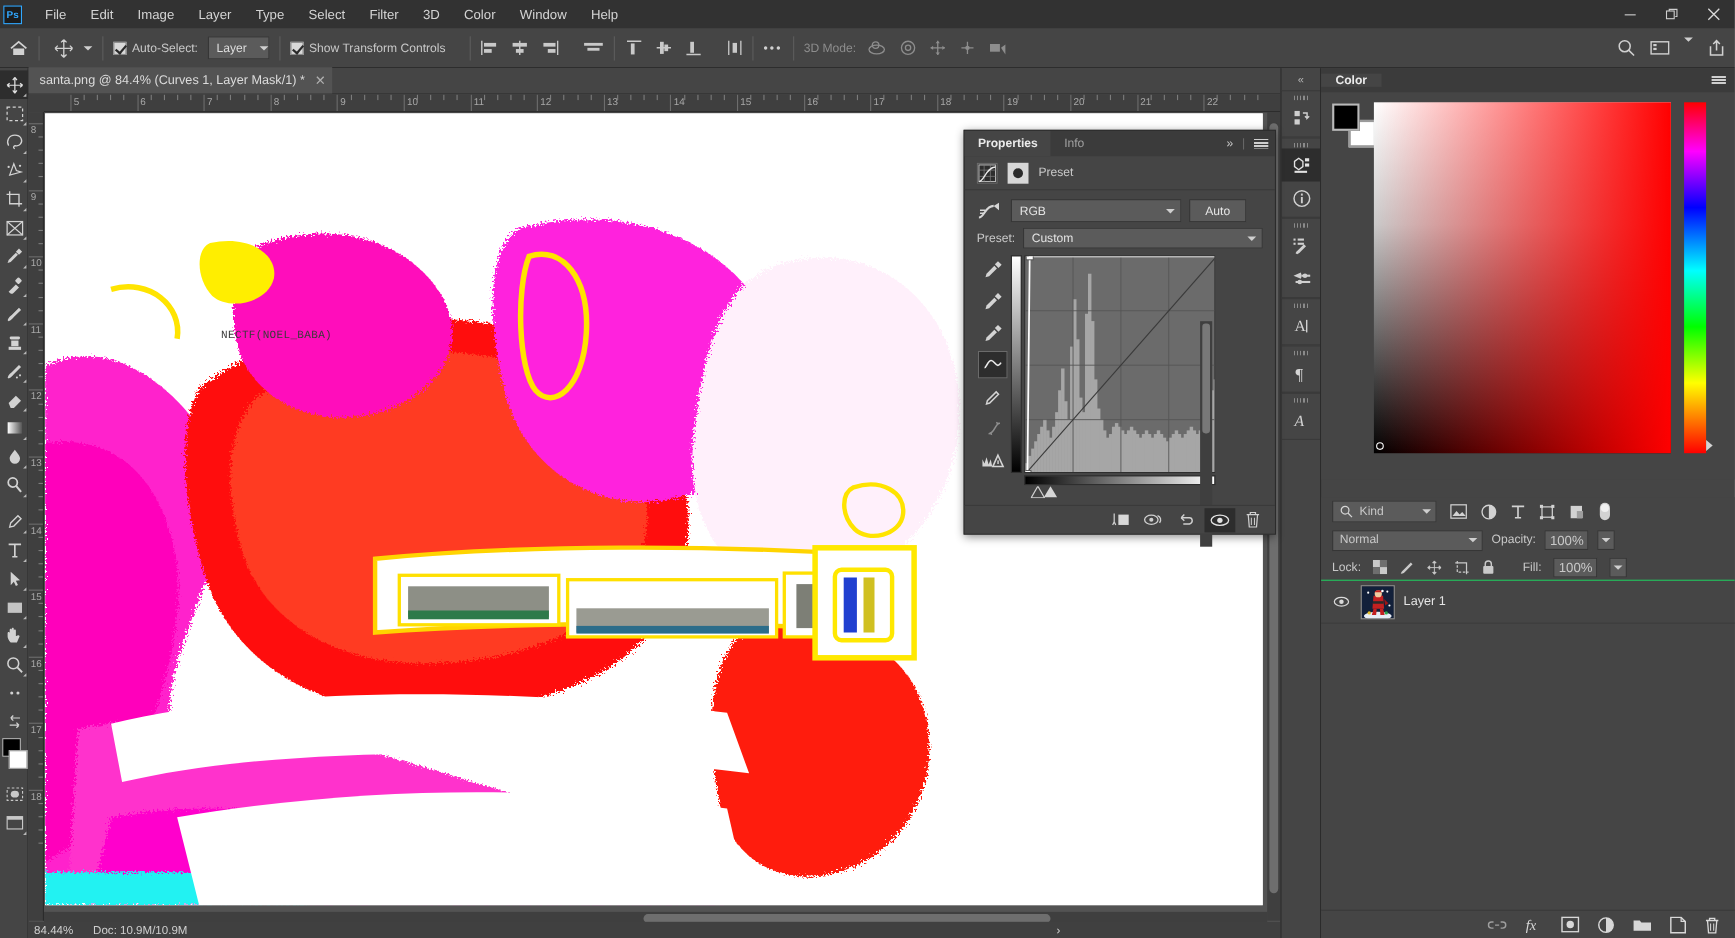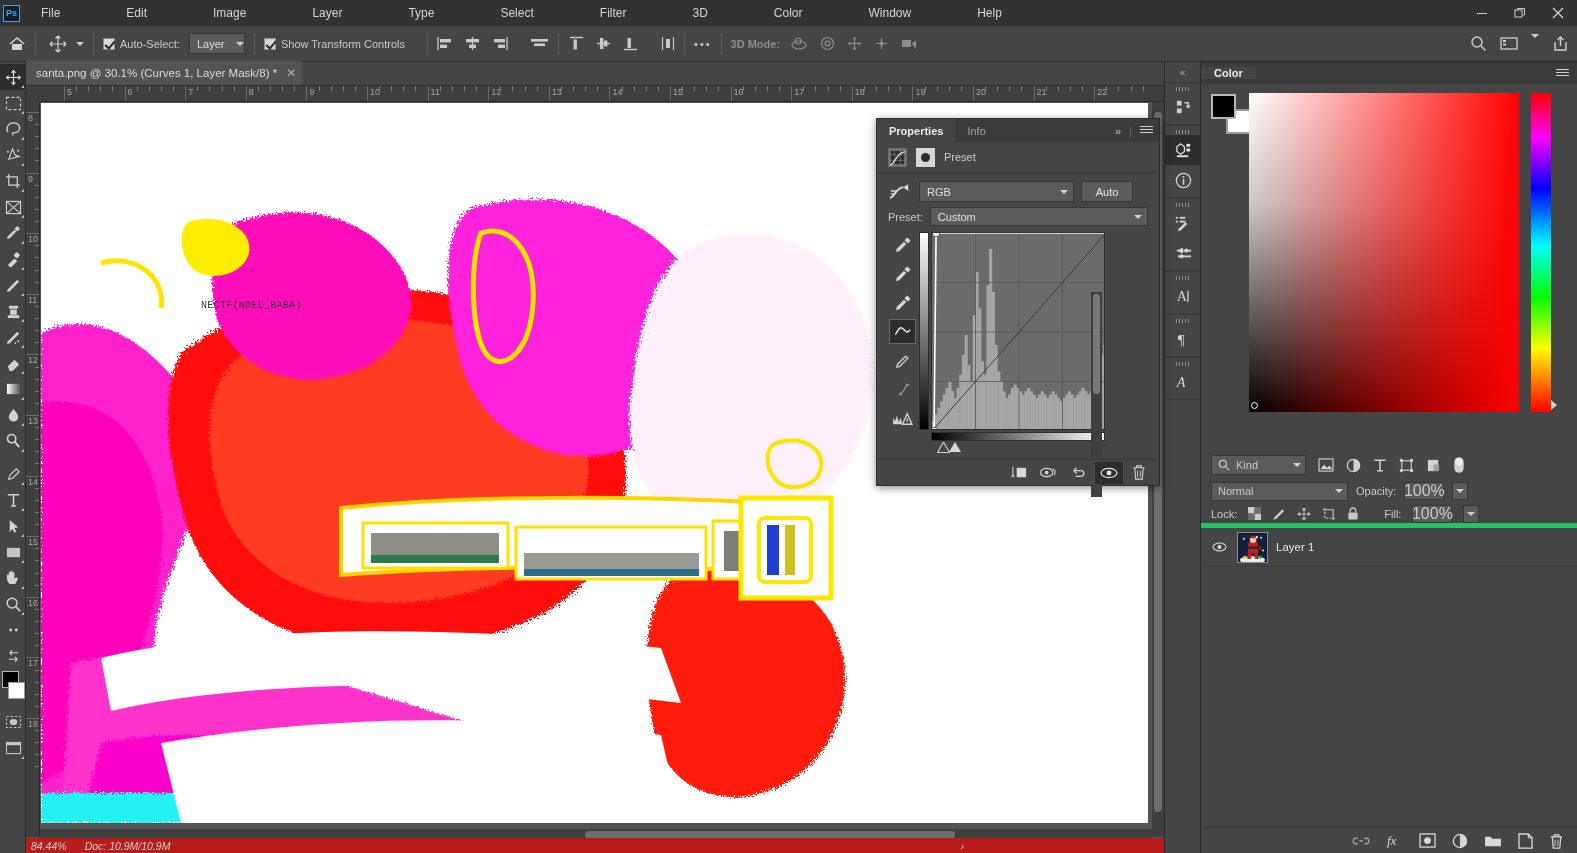--- a/index.html
+++ b/index.html
@@ -5,41 +5,41 @@
   * { box-sizing: border-box; margin:0; padding:0; }
   html,body{ width:1577px; height:853px; overflow:hidden; background:#535353;
     font-family:"Liberation Sans", sans-serif; font-size:11px; color:#c8c8c8; }
   .app{ position:relative; width:1577px; height:853px; }
 
   
   .titlebar{ position:absolute; left:0; top:0; width:1577px; height:26px; background:#323232;
     display:flex; align-items:center; }
   .ps-logo{ width:17px; height:17px; margin-left:3px; background:#1c1c1c; border:1px solid #31a8ff;
     color:#31a8ff; font-size:9px; font-weight:bold; display:flex; align-items:center; justify-content:center; }
-  .menubar{ display:flex; align-items:center; margin-left:10px;gap:44px; }
+  .menubar{ display:flex; align-items:center; margin-left:10px; }
   .menubar .mi{ padding:4px 11px; color:#d4d4d4; font-size:12px; cursor:default; }
   .wincontrols{ position:absolute; right:0; top:0; display:flex; height:26px; }
   .wc{ width:38px; height:26px; display:flex; align-items:center; justify-content:center; color:#cfcfcf; }
 
   
   .optionsbar{ position:absolute; left:0; top:26px; width:1577px; height:36px; background:#454545;
     border-bottom:1px solid #2b2b2b; display:flex; align-items:center; }
   .ob-sep{ width:1px; height:22px; background:#5d5d5d; margin:0 9px; }
   .home-ic{ margin-left:8px; }
   .tool-ic{ margin-left:4px; }
   .cb{ display:inline-flex; align-items:center; gap:5px; }
   .chk{ width:12px; height:12px; background:#d8d8d8; border:1px solid #8a8a8a; position:relative; }
   .chk::after{ content:""; position:absolute; left:3px; top:0px; width:4px; height:8px;
     border:solid #2a2a2a; border-width:0 2px 2px 0; transform:rotate(40deg); }
   .mini-sel{ height:21px; background:#5b5b5b; border:1px solid #363636; display:inline-flex;
     align-items:center; padding:0 4px 0 7px; gap:12px; color:#ddd; }
   .caret{ width:0;height:0;border-left:4px solid transparent;border-right:4px solid transparent;
     border-top:4px solid #cfcfcf; }
   .align-grp{ display:flex; align-items:center; gap:10px; }
-  .dim{ color:#8d8d8d;font-weight:bold; }
+  .dim{ color:#8d8d8d; }
   .ob-right{ position:absolute; right:8px; display:flex; align-items:center; gap:13px; }
 
   
   .tabstrip{ position:absolute; left:26px; top:62px; width:1138px; height:24px; background:#454545;
     border-bottom:1px solid #2b2b2b; display:flex; align-items:flex-end; }
   .doctab{ height:24px; background:#535353; display:flex; align-items:center; padding:0 6px 0 10px;
     gap:9px; font-size:11.5px; color:#dcdcdc; }
   .tabclose{ color:#b0b0b0; font-size:12px; }
 
   
@@ -64,22 +64,22 @@
   .rtickV{ position:absolute; left:9px; width:5px; height:1px; background:#7c7c7c; }
   .rtickVM{ position:absolute; left:0px; width:14px; height:1px; background:#6d6d6d; }
   .rlabV{ position:absolute; left:2px; font-size:9px; color:#a8a8a8; }
 
   .art{ position:absolute; left:15px; top:17px; width:1107px; height:720px; overflow:hidden;
     background:#ffffff; }
   .sb-v{ position:absolute; right:0; top:16px; width:12px; height:735px; background:#3f3f3f; }
   .sb-v .thumb{ position:absolute; left:2px; top:10px; width:8px; height:700px; background:#6e6e6e; border-radius:4px;}
   .sb-h{ position:absolute; left:14px; bottom:12px; width:1112px; height:12px; background:#3f3f3f; }
   .sb-h .thumb{ position:absolute; top:2px; left:545px; width:370px; height:8px; background:#6e6e6e; border-radius:4px;}
-  .statusbar{ position:absolute; left:0; bottom:0; width:1138px; height:15px; background:#b91c1c;
-    display:flex; align-items:center; gap:18px; padding-left:5px; font-size:10.5px; color:#cfcfcf;font-style:italic; }
+  .statusbar{ position:absolute; left:0; bottom:0; width:1138px; height:15px; background:#404040;
+    display:flex; align-items:center; gap:18px; padding-left:5px; font-size:10.5px; color:#cfcfcf; }
   .flagtxt{ position:absolute; font-family:"Liberation Mono", monospace; font-size:10px;
     color:#3a3a3a; letter-spacing:.3px; }
 
   
   .iconrail{ position:absolute; left:1164px; top:62px; width:36px; height:791px;
     background:#454545; border-left:1px solid #2b2b2b; }
   .railcollapse{ height:20px; display:flex; align-items:center; justify-content:center; color:#b5b5b5; font-size:10px;}
   .railgrp{ border-top:1px solid #3a3a3a; border-bottom:1px solid #3a3a3a; padding:2px 0; }
   .grip{ height:7px; display:flex; align-items:center; justify-content:center; }
   .grip i{ display:block; width:14px; height:4px;
@@ -148,25 +148,25 @@
     border-top:5px solid transparent;border-bottom:5px solid transparent;border-left:6px solid #d4d4d4; }
 
   .lpanel{ position:absolute; left:0; top:390px; width:377px; height:401px; background:#454545; }
   .filtrow{ height:26px; display:flex; align-items:center; gap:12px; padding:0 10px; }
   .kindsel{ width:95px;height:20px;background:#5b5b5b;border:1px solid #363636;
     display:flex;align-items:center;gap:6px;padding:0 4px 0 6px; }
   .blendrow{ height:26px; display:flex; align-items:center; gap:8px; padding:0 10px; }
   .blendsel{ width:137px;height:19px;background:#5b5b5b;border:1px solid #363636;
     display:flex;align-items:center;justify-content:space-between;padding:0 4px 0 6px; }
   .numfield{ width:40px;height:18px;background:#5b5b5b;border:1px solid #363636;
-    display:flex;align-items:center;justify-content:center;font-size:16px; }
+    display:flex;align-items:center;justify-content:center;font-size:12px; }
   .spin{ width:16px;height:18px;background:#5b5b5b;border:1px solid #363636;
     display:flex;align-items:center;justify-content:center; }
   .lockrow{ height:24px; display:flex; align-items:center; gap:11px; padding:0 10px;
-    border-bottom:5px solid #22c55e; }
+    border-bottom:1px solid #22c55e; }
   .lrow{ height:39px; display:flex; align-items:center; gap:8px; padding-left:8px;
     border-bottom:1px solid #3c3c3c; }
   .lrow.sel{ background:#5a5a5a; }
   .eye{ width:20px; display:flex; justify-content:center; }
   .lthumb{ width:31px;height:31px;border:1px solid #8c8c8c; }
   .lmask{ width:31px;height:31px;background:#fff;border:2px solid #e6e6e6; }
   .lname{ font-size:11.5px; color:#e4e4e4; }
   .lfoot{ position:absolute; left:0; bottom:0; width:377px; height:26px; background:#454545;
     border-top:1px solid #3a3a3a; display:flex; align-items:center; justify-content:flex-end;
     gap:16px; padding-right:14px; }
@@ -530,21 +530,21 @@
       <svg width="17" height="14" viewBox="0 0 18 15">
           <rect x="1.5" y="1.5" width="15" height="12" fill="none" stroke="#c8c8c8" stroke-width="1.1"></rect>
       <rect x="1.5" y="1.5" width="15" height="3" fill="#c8c8c8"></rect>
         </svg>
       <span class="corner"></span>
       </div>
   </div>
 
   <div class="tabstrip">
     <div class="doctab">
-      <span>santa.png @ 30.1% (Curves 1, Layer Mask/8) *</span>
+      <span>santa.png @ 84.4% (Curves 1, Layer Mask/1) *</span>
       <span class="tabclose">✕</span>
     </div>
   </div>
 
   <div class="canvaswrap">
     <div class="ruler-corner"></div>
     <div class="ruler-h" id="rulerH">
         <div class="rtickM" style="left: 24px;"></div>
         <div class="rlab" style="left: 24px;">5</div>
         <div class="rtick" style="left: 36.12px;"></div>

